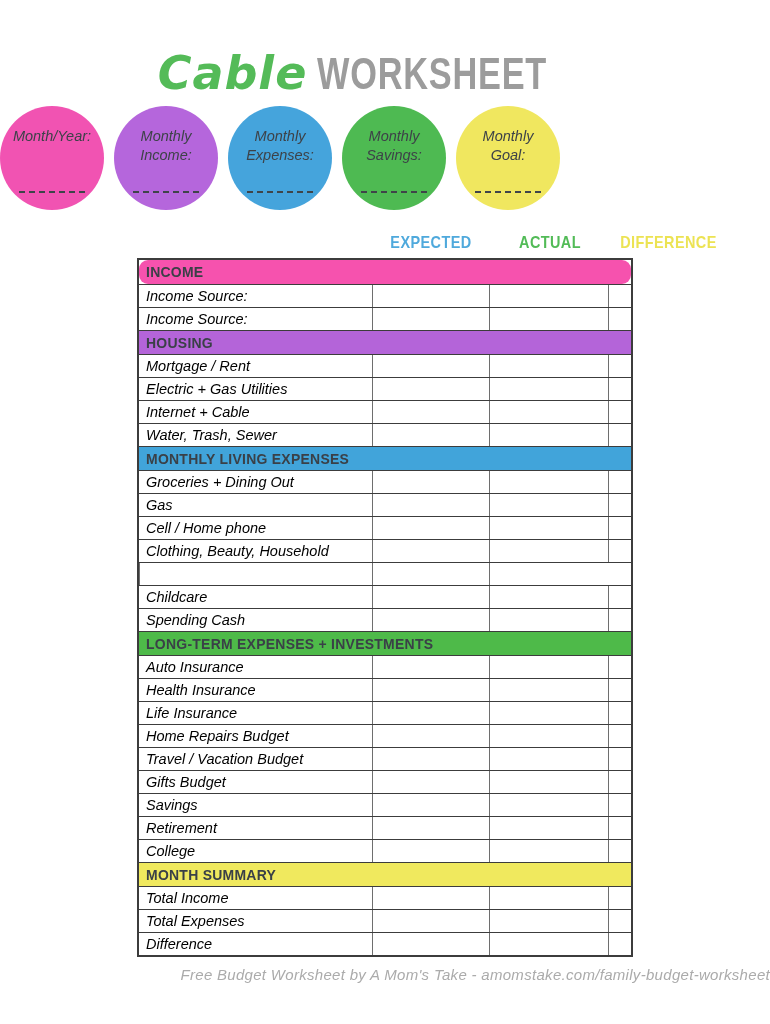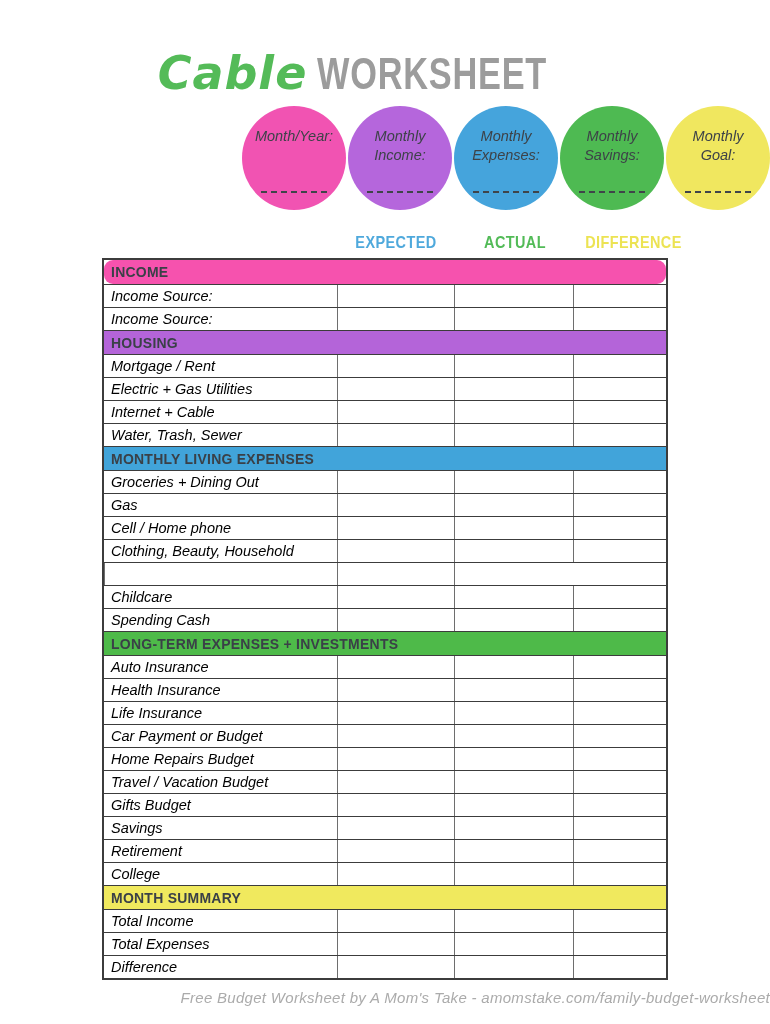--- a/index.html
+++ b/index.html
@@ -15,35 +15,35 @@
   }
   .title-script {
     font-family:cursive, "DejaVu Sans", sans-serif;
     font-style:italic; font-weight:700; font-size:46px; letter-spacing:1px;
   }
   .title-caps {
     display:inline-block; font-weight:800; font-size:44px;
     transform:scaleX(0.78); transform-origin:left center; letter-spacing:1px;
   }
   
-  .circles { margin-top:6px; display:flex; justify-content:flex-end; gap:2px; }
+  .circles { margin-top:6px; display:flex; justify-content:flex-start; gap:10px; }
   .circle {
     width:104px; height:104px; border-radius:50%;
     display:flex; flex-direction:column; align-items:center; text-align:center;
   }
   .circle-label {
     margin-top:21px; font-size:14.5px; line-height:19px; font-style:italic;
     color:#3d4248; max-width:86px;
   }
   .blank-line {
     margin-top:auto; margin-bottom:17px; width:66px;
     border-bottom:2px dashed #3f4449;
   }
   
-  .table-wrap { width:566px; margin:20px auto 0; }
+  .table-wrap { width:496px; margin:20px auto 0; }
   .col-headers {
     display:grid; grid-template-columns:235px 118px 120px 117px;
     height:25px; align-items:center; margin-bottom:3px;
   }
   .col-head {
     text-align:center; font-weight:800; font-size:17px; letter-spacing:0.5px;
     transform:scaleX(0.85);
   }
   .budget-table { border:2px solid #3c3c3c; background:#fff; }
   .section-bar {
@@ -212,26 +212,20 @@
           <div class="cell"></div>
           <div class="cell"></div>
         </div>
         <div class="row">
           <div class="cell label-cell">Life Insurance</div>
           <div class="cell"></div>
           <div class="cell"></div>
           <div class="cell"></div>
         </div>
         <div class="row">
-          <div class="cell label-cell">Car Payment or Budget</div>
-          <div class="cell"></div>
-          <div class="cell"></div>
-          <div class="cell"></div>
-        </div>
-        <div class="row">
           <div class="cell label-cell">Home Repairs Budget</div>
           <div class="cell"></div>
           <div class="cell"></div>
           <div class="cell"></div>
         </div>
         <div class="row">
           <div class="cell label-cell">Travel / Vacation Budget</div>
           <div class="cell"></div>
           <div class="cell"></div>
           <div class="cell"></div>

